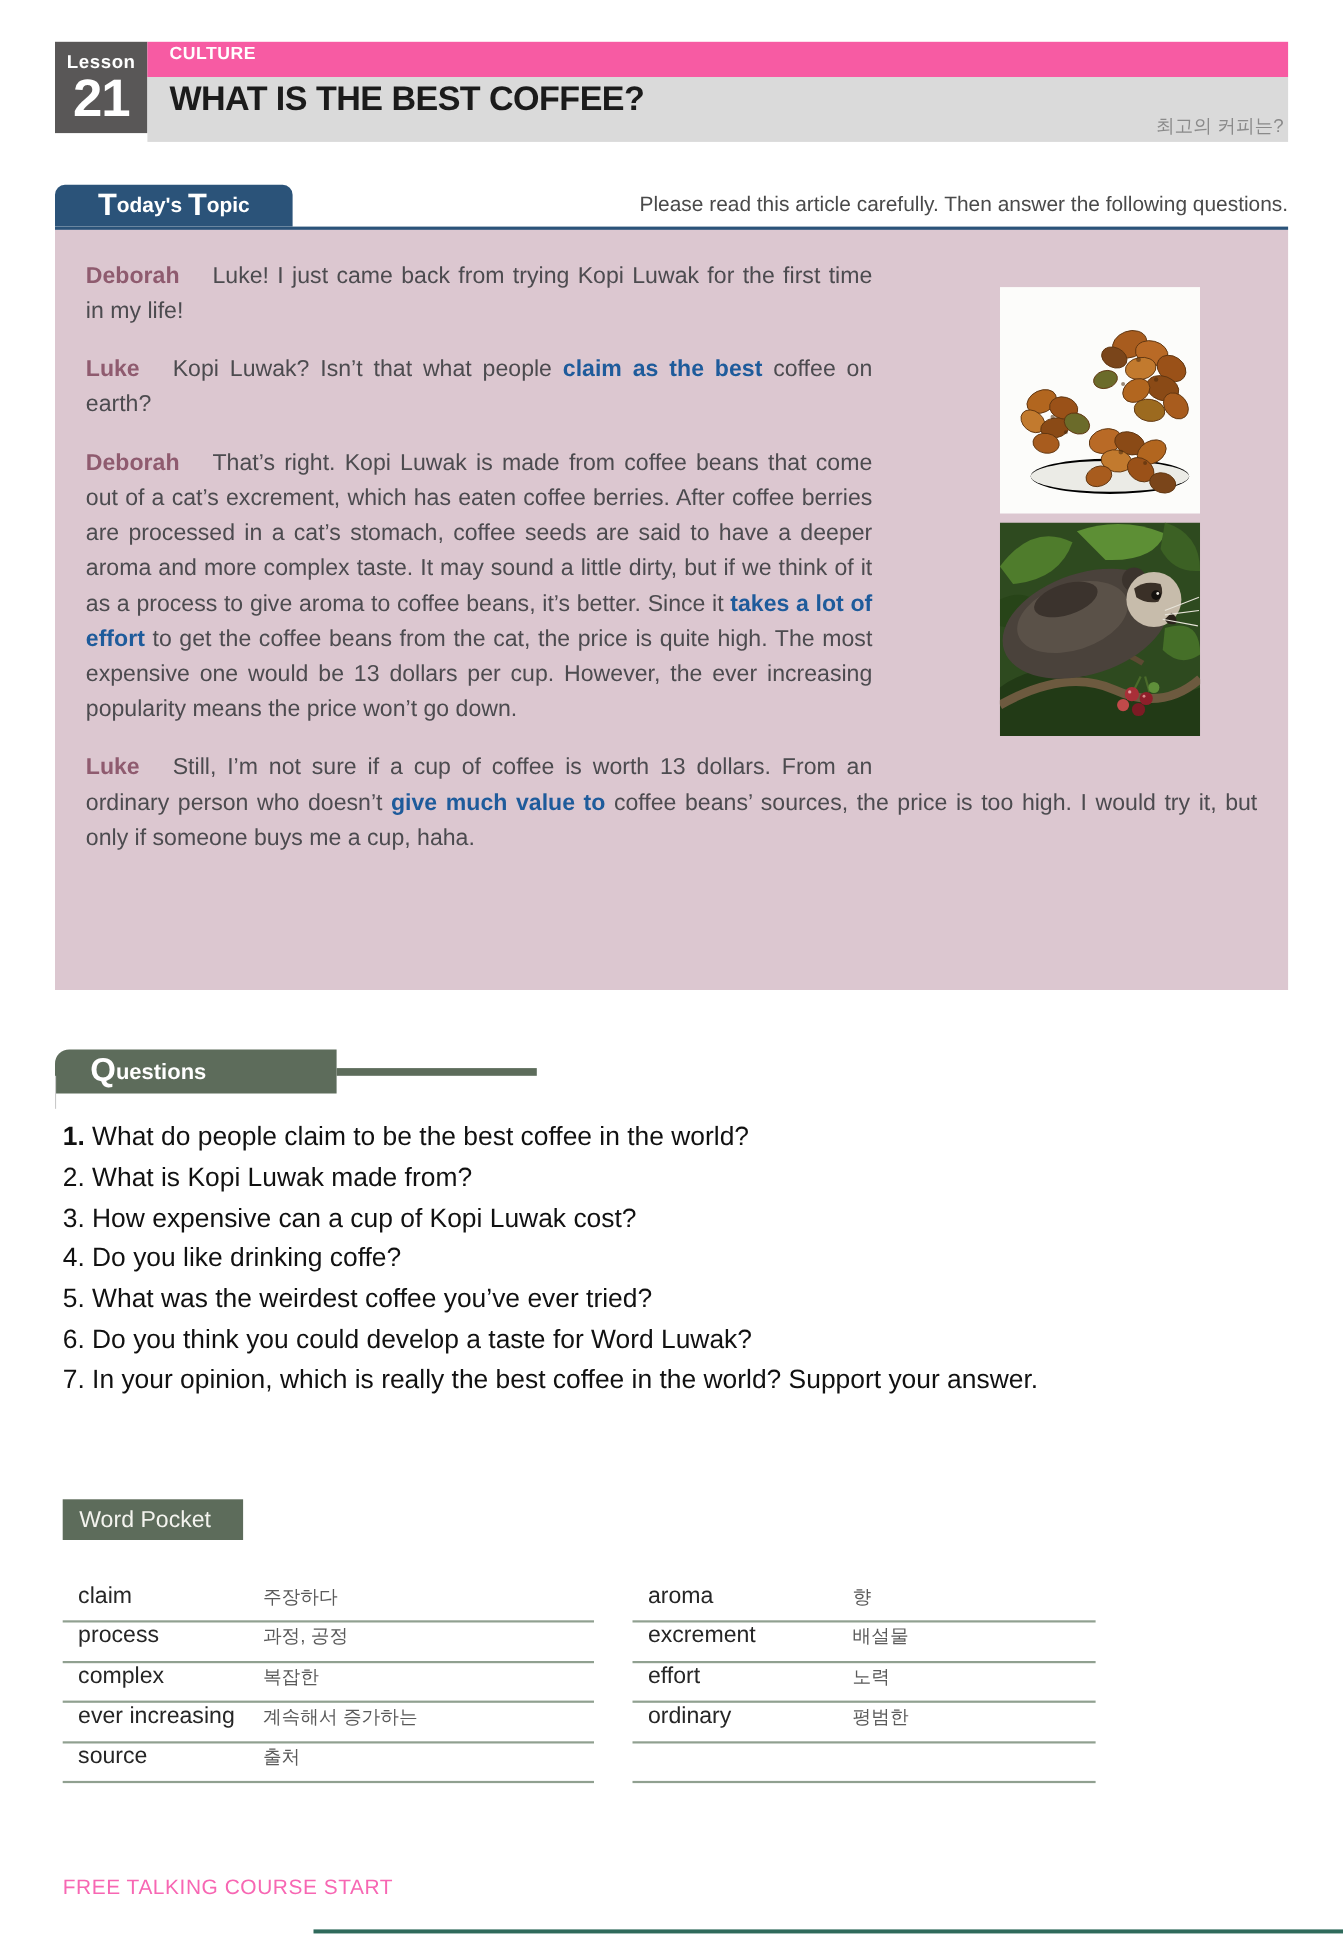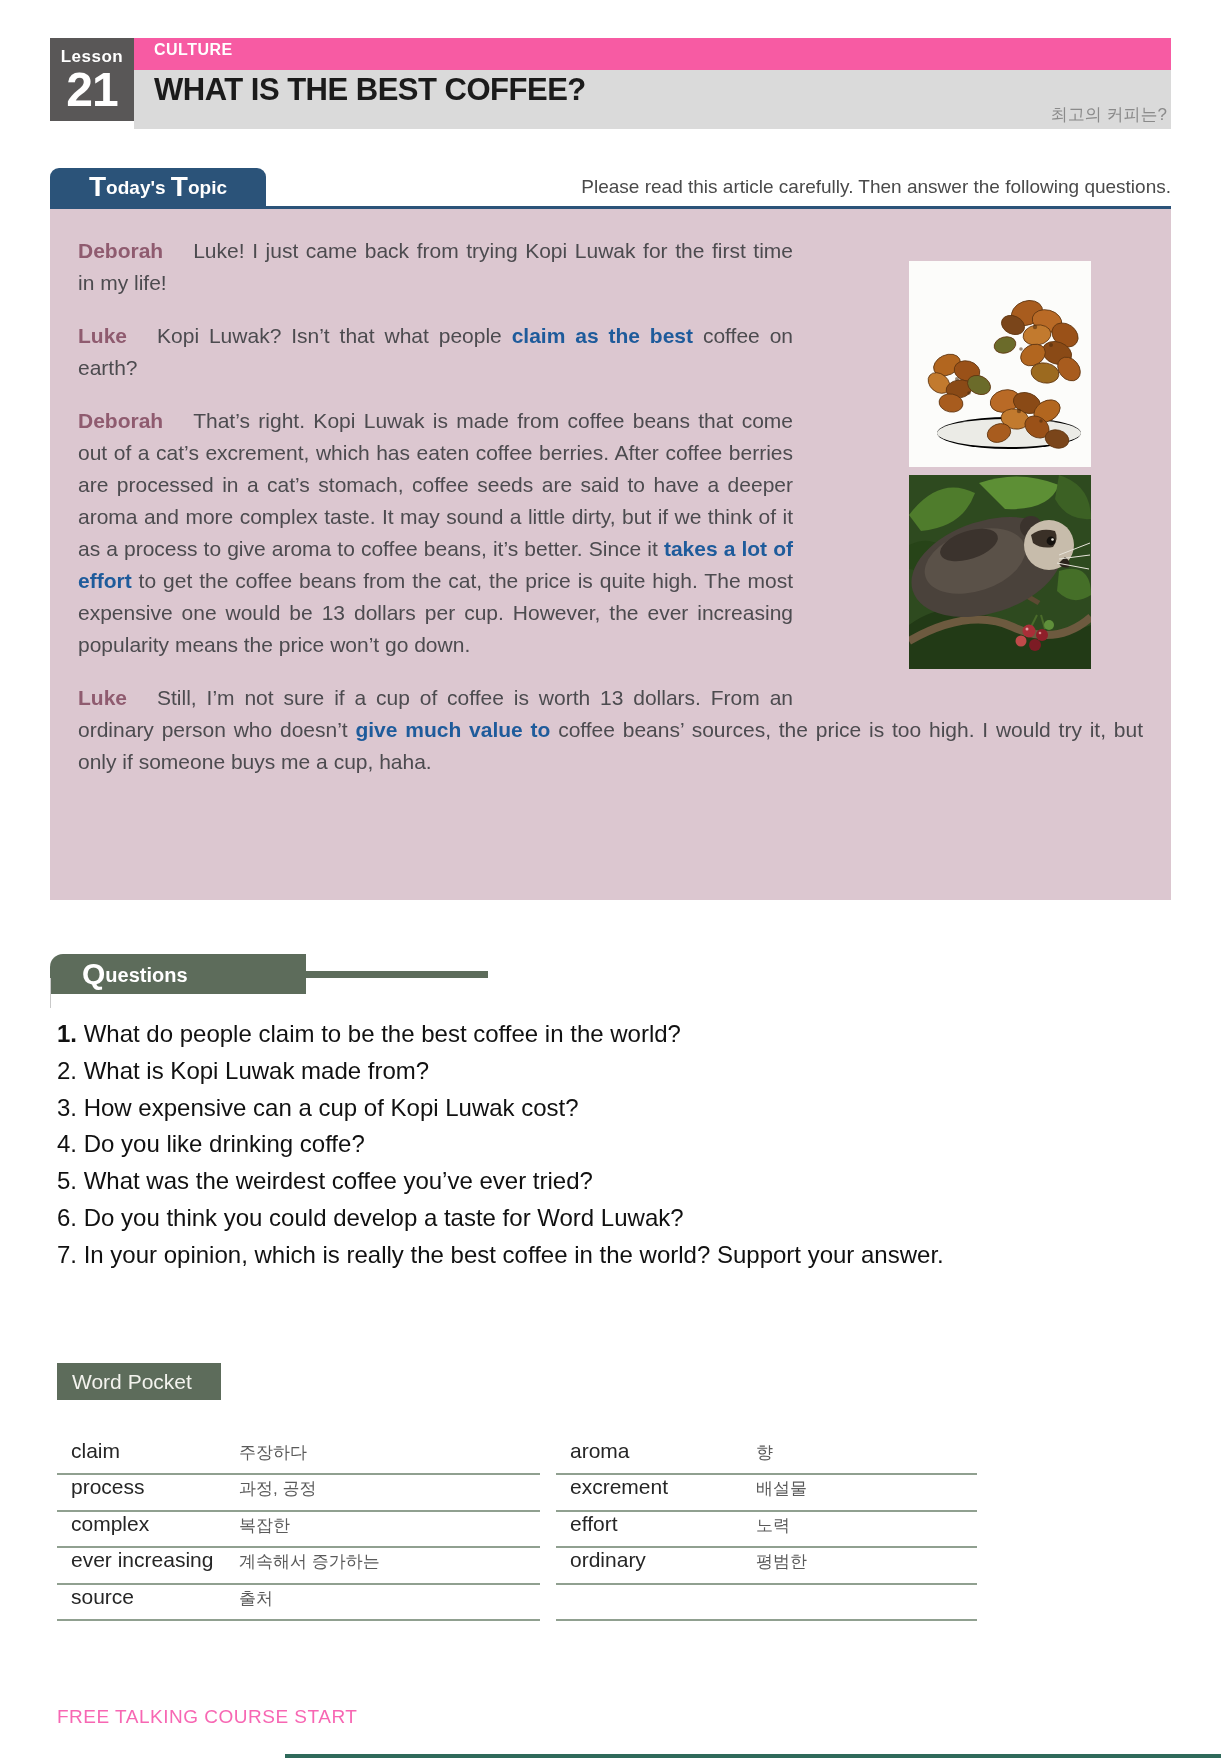--- a/index.html
+++ b/index.html
@@ -47,21 +47,21 @@
   .q-tab .bigcap{font-size:30px;}
   .q-bar{position:absolute;left:306px;top:33px;width:182px;height:7px;background:var(--section-green);}
   .q-left-line{position:absolute;left:50px;top:40px;width:1px;height:30px;background:#c9c9c9;}
   .q-list{list-style:none;margin:0 50px 0 57px;}
   .q-list li{font-size:24px;line-height:36.8px;color:#111;}
   .q-num.bold{font-weight:bold;}
 
   
   .wp-section{margin-top:89px;}
   .wp-tab{margin-left:57px;width:164px;height:37px;background:var(--section-green);color:#f3f3ee;font-size:21px;line-height:37px;padding-left:15px;}
-  .vocab{display:flex;margin:39px 0 0 57px;gap:16px;}
+  .vocab{display:flex;margin:39px 0 0 57px;gap:35px;}
   .vocab-col:nth-child(1){width:483px;}
   .vocab-col:nth-child(2){width:421px;}
   .vocab-row{display:flex;align-items:baseline;height:36.5px;border-bottom:2px solid #90a090;padding-left:14px;}
   .v-word{font-size:21px;color:#262626;flex:0 0 168px;}
   .vocab-col:nth-child(2) .v-word{flex:0 0 186px;}
   .v-meaning{font-size:17px;color:#5a5a5a;}
 
   
   .footer-text{position:absolute;left:57px;top:1706px;font-size:19px;letter-spacing:.5px;color:#f767b3;}
   .bottom-bar{position:absolute;left:285px;right:0;bottom:0;height:4px;background:#2f6a5b;}

